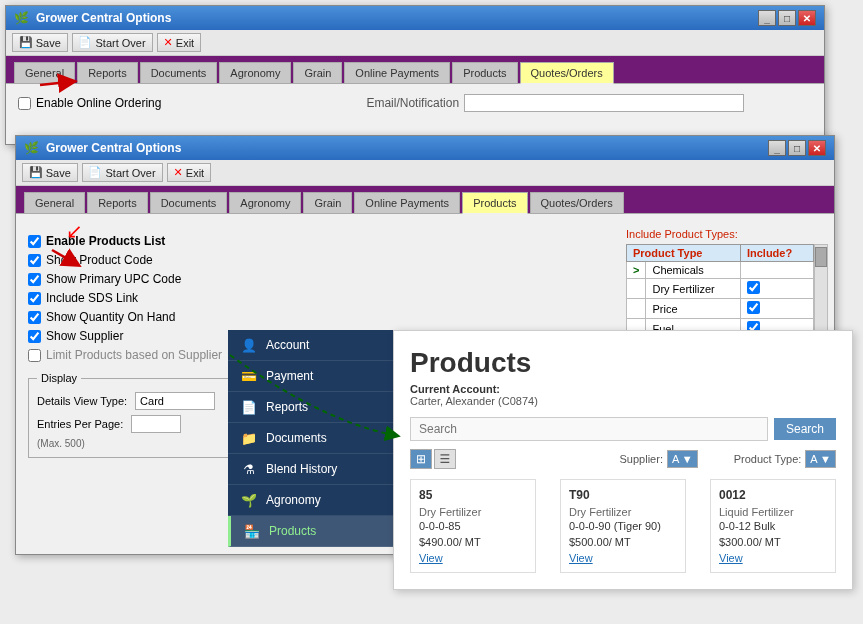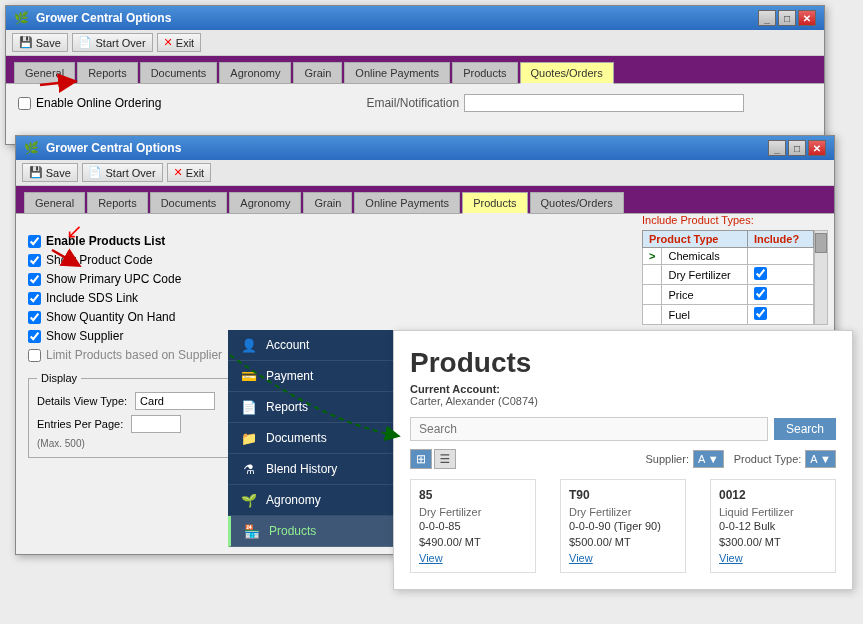--- a/index.html
+++ b/index.html
@@ -146,21 +146,21 @@
     }
 
     .display-group legend {
       padding: 0 4px;
       font-size: 11px;
     }
 
     .product-table {
       border-collapse: collapse;
       font-size: 11px;
-      width: 172px;
+      width: 188px;
     }
 
     .product-table th {
       background: #d4e8f8;
       border: 1px solid #999;
       padding: 2px 6px;
       text-align: left;
       color: #cc2200;
     }
 
@@ -302,20 +302,21 @@
       background: #5a8fc0;
       color: white;
     }
 
     .filter-group {
       display: flex;
       align-items: center;
       gap: 4px;
       font-size: 11px;
       color: #555;
+      margin-left: 26px;
     }
 
     .filter-dropdown {
       border: 1px solid #aaa;
       padding: 2px 4px;
       font-size: 11px;
       background: #5a8fc0;
       color: white;
       min-width: 24px;
     }
@@ -513,21 +514,21 @@
         <span>Details View Type:</span>
         <input type="text" class="form-input" value="Card" style="">
       </div>
       <div class="form-row">
         <span>Entries Per Page:</span>
         <input type="text" class="form-input" style="width: 50px;">
       </div>
       <div style="font-size:10px; color:#666; margin-top:2px;">(Max. 500)</div>
     </fieldset>
 
-    <div style="position:absolute; right:20px; top:0;">
+    <div style="position:absolute; right:20px; top:14px;">
       <div style="color:#cc2200; font-size:11px; margin-bottom:4px;">Include Product Types:</div>
       <div style="position:relative;">
         <table class="product-table">
           <thead>
             <tr>
               <th colspan="2">Product Type</th>
               <th>Include?</th>
             </tr>
           </thead>
           <tbody>

